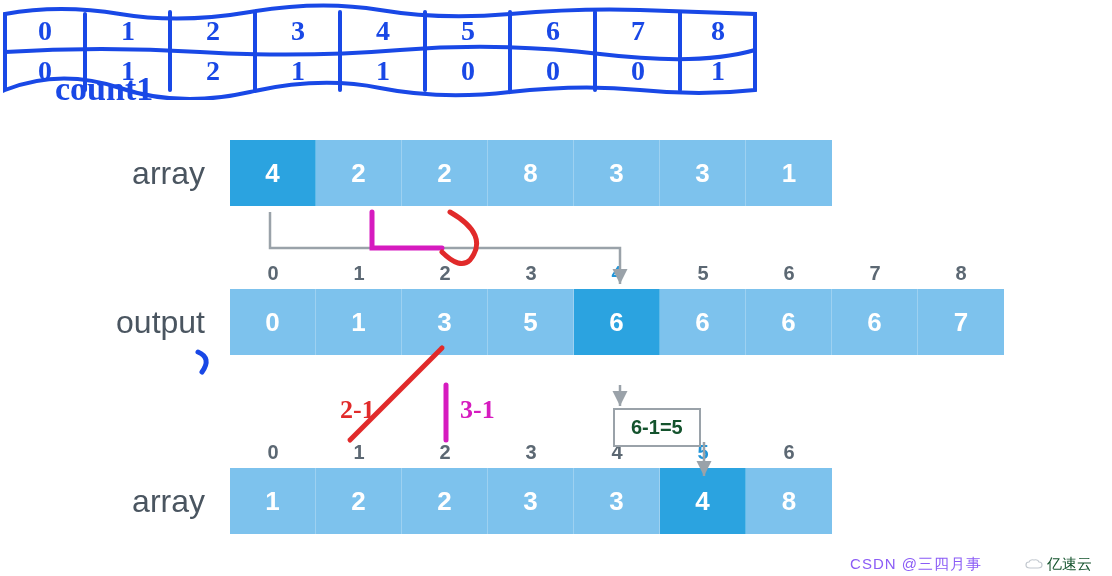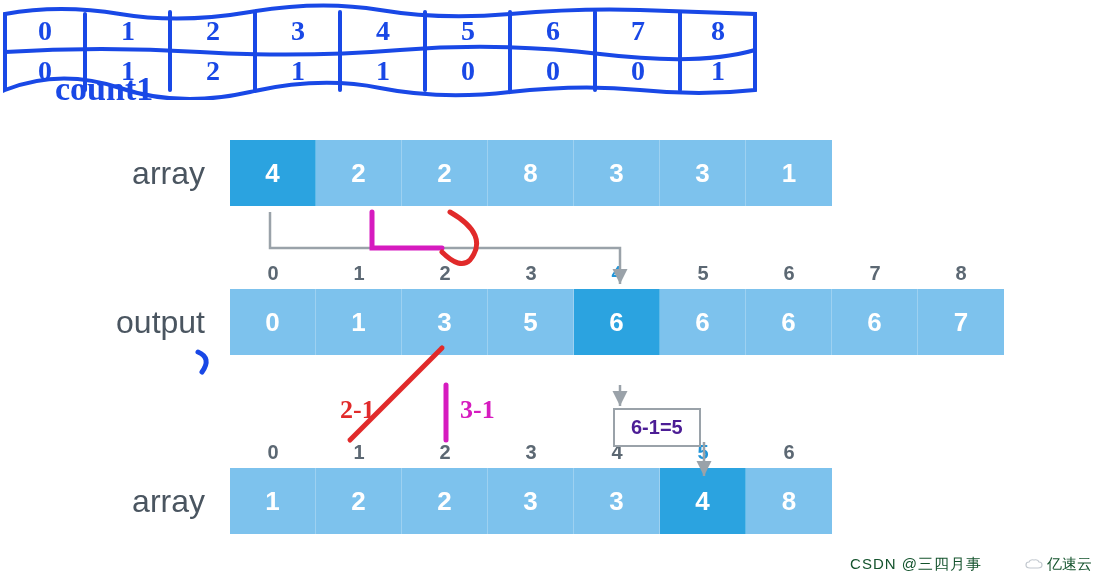--- a/index.html
+++ b/index.html
@@ -76,28 +76,28 @@
     color: #5c6873;
     font-weight: 600;
   }
   .idx.hl { color: #2094d8; font-weight: 700; }
   .eq-box {
     position: absolute;
     border: 2px solid #9aa2a9;
     padding: 6px 16px;
     font-size: 20px;
     font-weight: 700;
-    color: #4c1d95;
+    color: #14532d;
     background: #fff;
   }
   .watermark1 {
     position: absolute;
     right: 130px;
     bottom: 10px;
-    color: #14532d;
+    color: #8b5cf6;
     font-size: 15px;
     letter-spacing: 1px;
   }
   .watermark2 {
     position: absolute;
     right: 20px;
     bottom: 10px;
     color: #14532d;
     font-size: 15px;
   }

